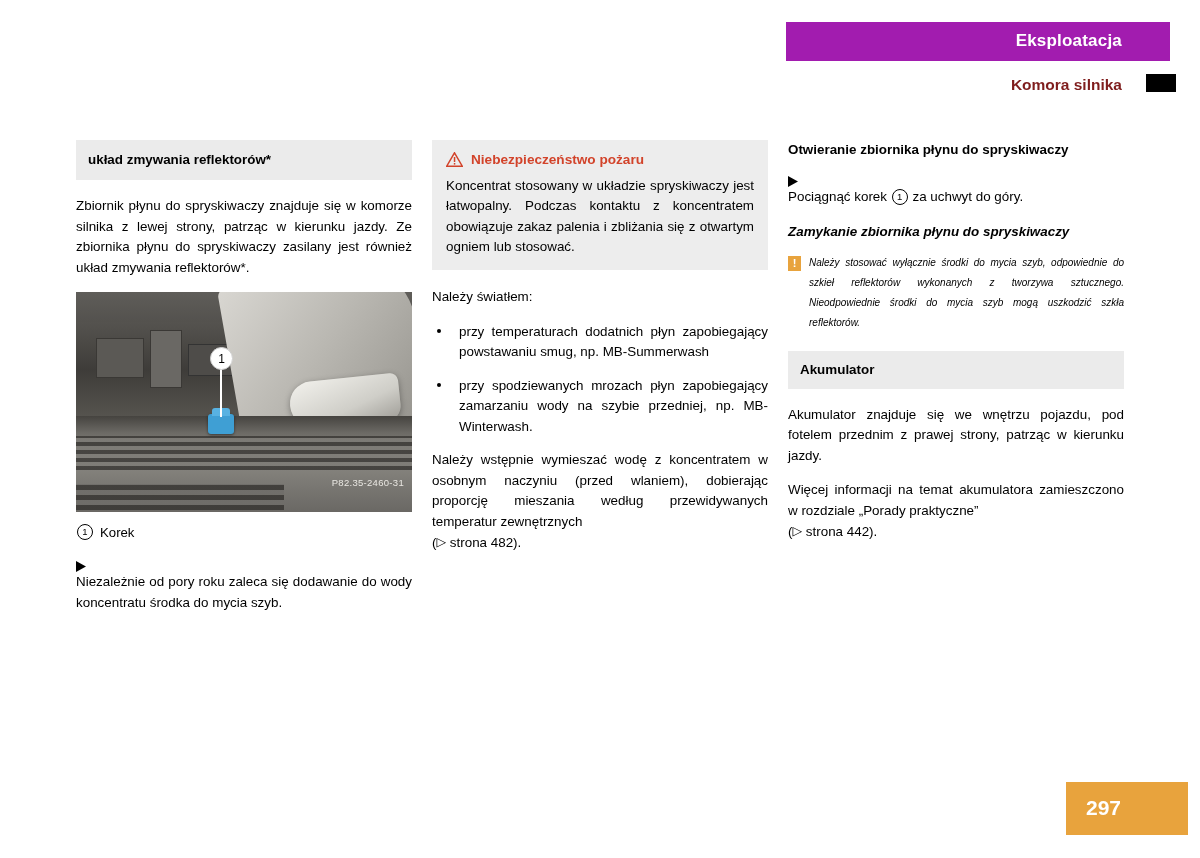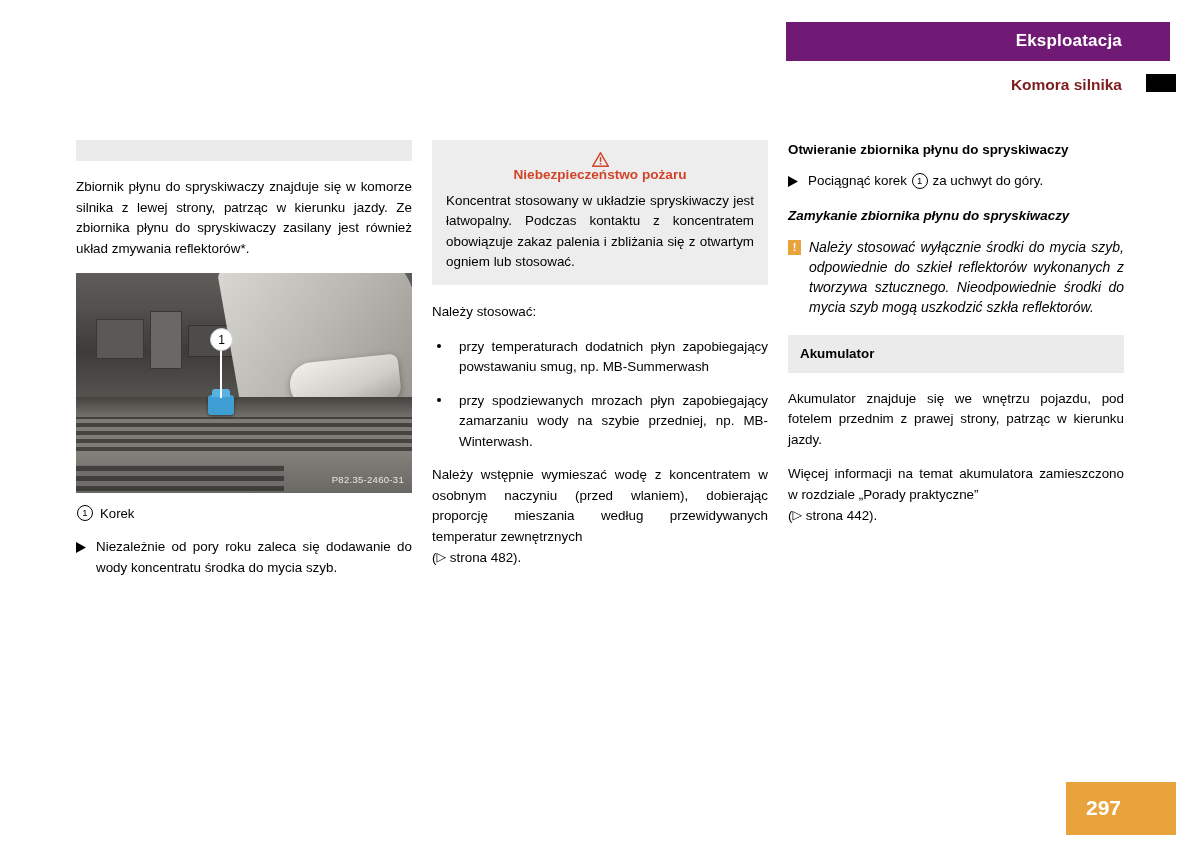--- a/index.html
+++ b/index.html
@@ -16,21 +16,21 @@
     overflow: hidden;
   }
 
   
   .header-bar {
     position: absolute;
     left: 786px;
     top: 22px;
     width: 384px;
     height: 39px;
-    background: #701a75;
+    background: #a21caf;
   }
   .header-bar .title {
     position: absolute;
     right: 48px;
     top: 9px;
     font-size: 17px;
     font-weight: bold;
     color: #ffffff;
     letter-spacing: .2px;
   }
@@ -87,22 +87,22 @@
 
   
   .warn-box {
     background: #ededed;
     padding: 12px 14px 13px 14px;
     margin-bottom: 17px;
   }
   .warn-title {
     display: flex;
     align-items: center;
+    gap: 8px;
     margin-bottom: 9px;
-    flex-direction: column;
   }
   .warn-title .label {
     color: #d2432a;
     font-weight: bold;
     font-size: 13.6px;
   }
   .tri-icon {
     width: 17px; height: 15px;
     position: relative;
     flex: none;
@@ -114,20 +114,21 @@
     text-align: justify;
     margin: 0;
   }
 
   
   .tri-item {
     display: flex;
     margin: 0 0 14px 0;
     font-size: 13.4px;
     line-height: 20.5px;
+    flex-direction: column;
   }
   .tri-item .tri {
     flex: none;
     width: 20px;
     padding-top: 5px;
   }
   .tri-item .tri svg { display: block; }
   .tri-item .txt { flex: 1; text-align: justify; }
 
   .dot-item {
@@ -242,21 +243,21 @@
     position: absolute; left: 134px; top: 55px;
     width: 21px; height: 21px;
     border-radius: 50%;
     background: #ffffff;
     color: #000;
     font-size: 12px;
     display: flex; align-items: center; justify-content: center;
     border: 1px solid #cfcfcf;
   }
   .photo .photo-code {
-    position: absolute; right: 8px; bottom: 8px;
+    position: absolute; right: 8px; bottom: 24px;
     font-size: 9.5px;
     color: #e9e7e2;
     font-family: "Liberation Sans", sans-serif;
     letter-spacing: .3px;
   }
 
   .caption {
     font-size: 13.2px;
     display: flex;
     align-items: center;
@@ -277,21 +278,21 @@
     color: #fff;
     font-size: 11px;
     font-weight: bold;
     line-height: 15px;
     text-align: center;
     margin-top: 3px;
   }
   .note .note-text {
     flex: 1;
     font-style: italic;
-    font-size: 14px;
+    font-size: 10px;
     line-height: 20.3px;
     text-align: justify;
   }
 
   .subhead {
     font-size: 13.4px;
     font-weight: bold;
     margin: 0 0 12px 0;
     line-height: 19px;
   }
@@ -300,21 +301,21 @@
   .ref-arrow {
     font-size: 12.5px;
     vertical-align: .5px;
   }
 
   
   .footer-box {
     position: absolute;
     left: 1066px;
     top: 782px;
-    width: 110px;
+    width: 122px;
     height: 53px;
     background: #e8a33d;
   }
   .footer-box .pageno {
     position: absolute;
     left: 20px;
     top: 14px;
     font-size: 21px;
     font-weight: bold;
     color: #ffffff;
@@ -327,20 +328,21 @@
   <div class="title">Eksploatacja</div>
 </div>
 <div class="subheader">
   <div class="sub-title">Komora silnika</div>
 </div>
 <div class="tab-mark"></div>
 
 <div class="col col1">
 
   <div class="gray-box">
+    <div>układ zmywania reflektorów*</div>
   </div>
 
   <p class="body">Zbiornik płynu do spryskiwaczy znajduje się w komorze silnika z lewej strony, patrząc w kierunku jazdy. Ze zbiornika płynu do spryskiwaczy zasilany jest również układ zmywania reflektorów*.</p>
 
   <div class="photo">
     <div class="sky"></div>
     <div class="engbay"></div>
     <div class="part1"></div>
     <div class="part2"></div>
     <div class="part3"></div>
@@ -380,21 +382,21 @@
           <polygon points="8.5,0.8 16.3,14.2 0.7,14.2" fill="none" stroke="#d2432a" stroke-width="1.5"></polygon>
           <rect x="7.8" y="5" width="1.5" height="5" fill="#d2432a"></rect>
           <rect x="7.8" y="11" width="1.5" height="1.6" fill="#d2432a"></rect>
         </svg>
       </span>
       <span class="label">Niebezpieczeństwo pożaru</span>
     </div>
     <p class="warn-text">Koncentrat stosowany w układzie spryskiwaczy jest łatwopalny. Podczas kontaktu z koncentratem obowiązuje zakaz palenia i zbliżania się z otwartym ogniem lub stosować.</p>
   </div>
 
-  <p class="body">Należy stosować:</p>
+  <p class="body">Należy światłem:</p>
 
   <div class="dot-item">
     <span class="dot"><span></span></span>
     <span class="txt">przy temperaturach dodatnich płyn zapobiegający powstawaniu smug, np. MB-Summerwash</span>
   </div>
 
   <div class="dot-item">
     <span class="dot"><span></span></span>
     <span class="txt">przy spodziewanych mrozach płyn zapobiegający zamarzaniu wody na szybie przedniej, np. MB-Winterwash.</span>
   </div>

